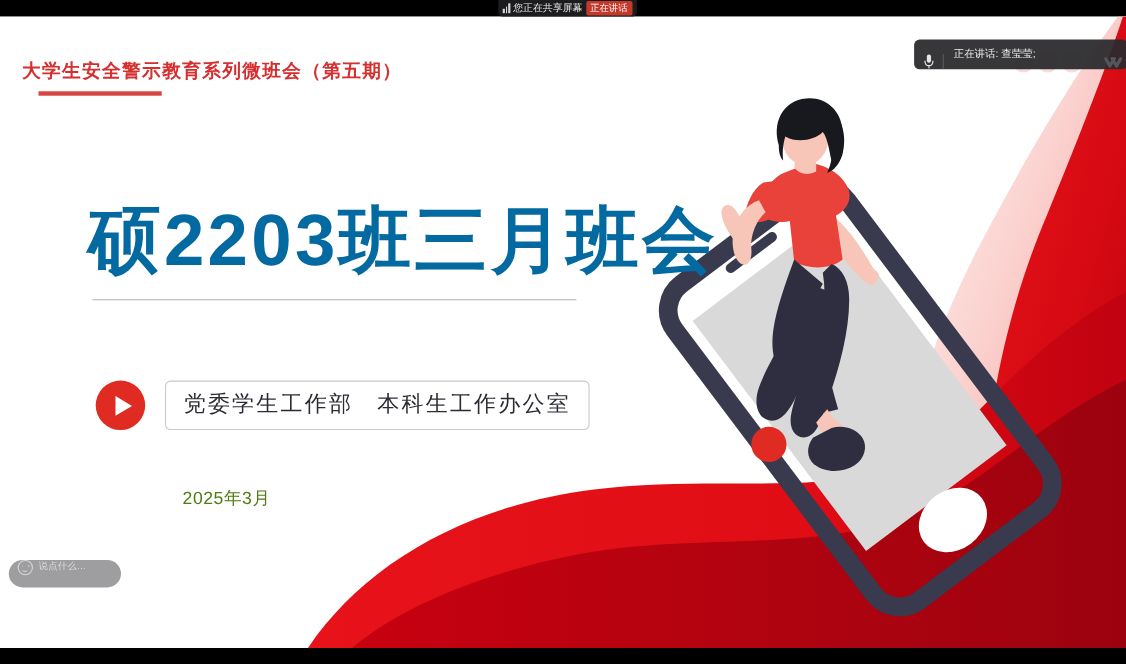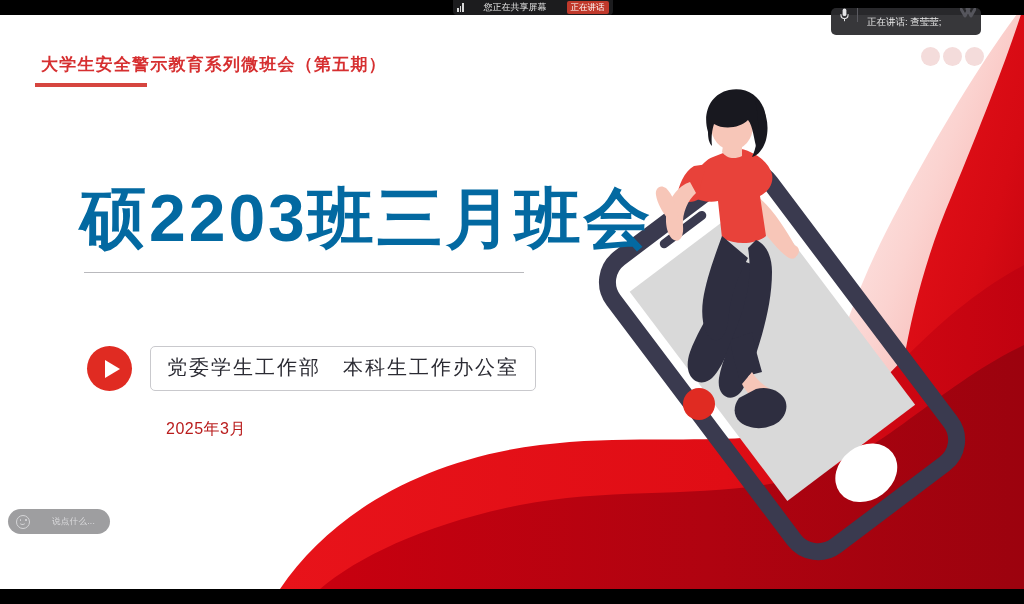--- a/index.html
+++ b/index.html
@@ -22,21 +22,21 @@
   }
 
   
   .share-bar {
     position: absolute;
     top: 0px;
     left: 453px;
     height: 15px;
     display: flex;
     align-items: center;
-    gap: 20px;
+    gap: 3px;
     padding: 0 4px;
     background: #1c1c1e;
     border-bottom-left-radius: 4px;
     border-bottom-right-radius: 4px;
     z-index: 50;
   }
   .share-bar .bars-icon {
     display: inline-flex;
     align-items: flex-end;
     gap: 1px;
@@ -83,21 +83,21 @@
   .slide-art {
     position: absolute;
     inset: 0;
     width: 100%;
     height: 100%;
   }
 
   
   .eyebrow {
     position: absolute;
-    left: 41px;
+    left: 20px;
     top: 38px;
     color: #d62f30;
     font-size: 17px;
     font-weight: bold;
     letter-spacing: 1.2px;
     white-space: nowrap;
   }
   .eyebrow-rule {
     position: absolute;
     left: 35px;
@@ -161,38 +161,38 @@
     padding: 7px 16px 9px 16px;
     font-size: 20px;
     color: #2b2b33;
     letter-spacing: 2px;
     white-space: nowrap;
   }
 
   .date-line {
     position: absolute;
     left: 166px;
-    top: 404px;
+    top: 428px;
     font-size: 16px;
-    color: #b91c1c;
+    color: #4d7c0f;
     letter-spacing: 0.5px;
     white-space: nowrap;
   }
 
   
   .speaker-widget {
     position: absolute;
-    top: 8px;
+    top: 36px;
     left: 831px;
-    width: 150px;
+    width: 194px;
     height: 27px;
     background: rgba(42,42,46,0.94);
     border-radius: 5px;
     display: flex;
-    align-items: flex-start;
+    align-items: flex-end;
     z-index: 40;
     overflow: hidden;
   }
   .speaker-widget .mic {
     width: 26px;
     display: flex;
     align-items: center;
     justify-content: center;
     flex: 0 0 auto;
   }
@@ -239,22 +239,22 @@
   
   .chat-pill {
     position: absolute;
     left: 8px;
     top: 509px;
     width: 86px;
     height: 25px;
     background: rgba(120,120,124,0.72);
     border-radius: 13px;
     display: flex;
-    align-items: center;
-    gap: 22px;
+    align-items: flex-start;
+    gap: 5px;
     padding: 0 8px;
     z-index: 30;
     cursor: text;
   }
   .chat-pill .smiley {
     width: 12px;
     height: 12px;
     border-radius: 50%;
     border: 1px solid #d6d6d8;
     position: relative;

